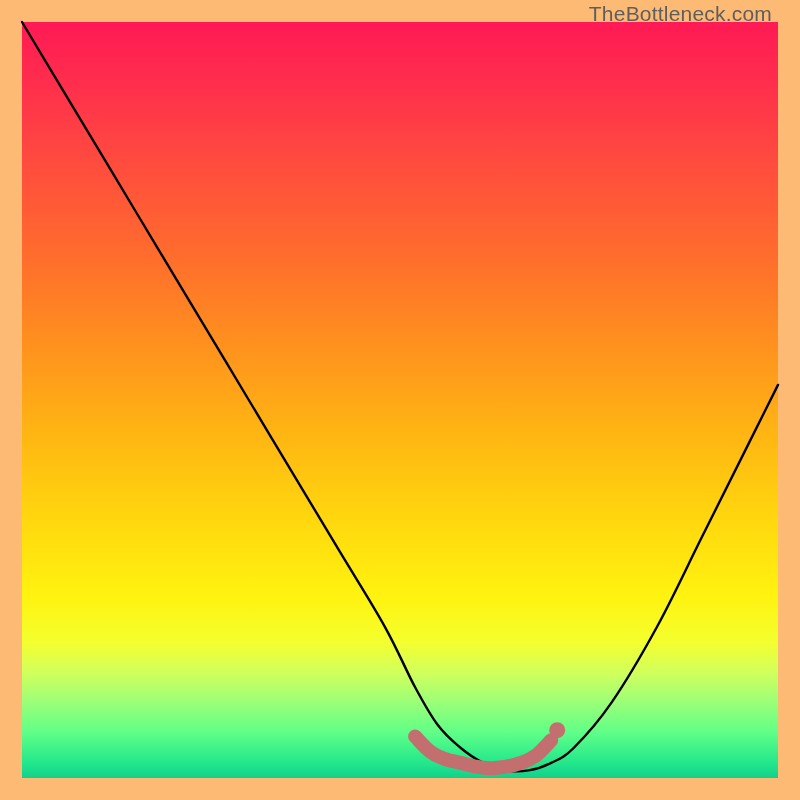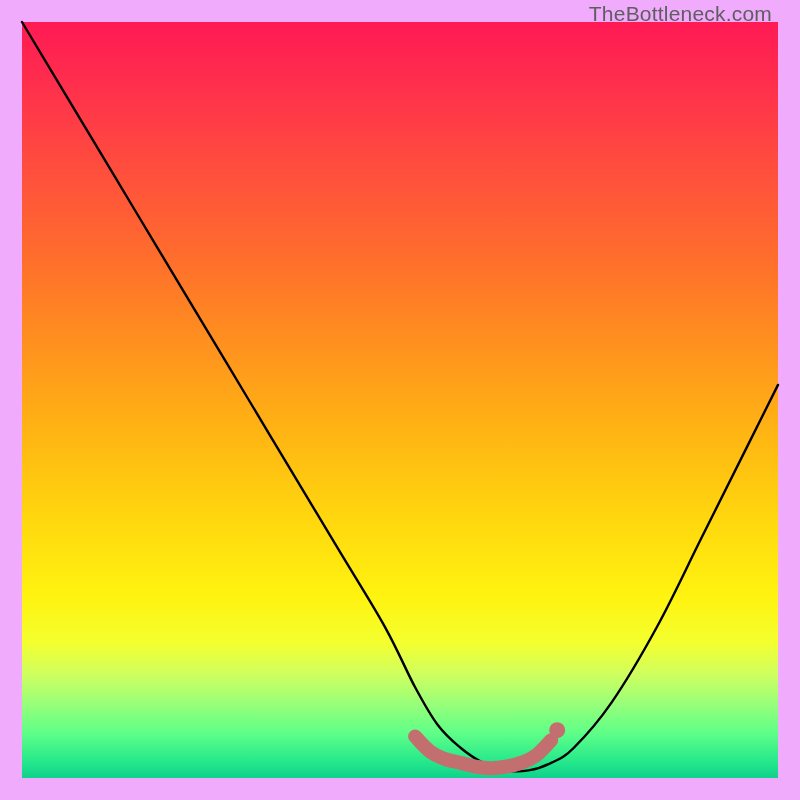--- a/index.html
+++ b/index.html
@@ -8,21 +8,21 @@
     width: 800px;
     height: 800px;
     overflow: hidden;
     background: #000;
     font-family: Arial, Helvetica, sans-serif;
   }
   .chart-container {
     position: relative;
     width: 800px;
     height: 800px;
-    background: #f0abfc;
+    background: #fdba74;
   }
   .plot-area {
     position: absolute;
     left: 22px;
     top: 22px;
     width: 756px;
     height: 756px;
     background: linear-gradient(to bottom,
       #ff1a54 0%,
       #ff2e4d 8%,

